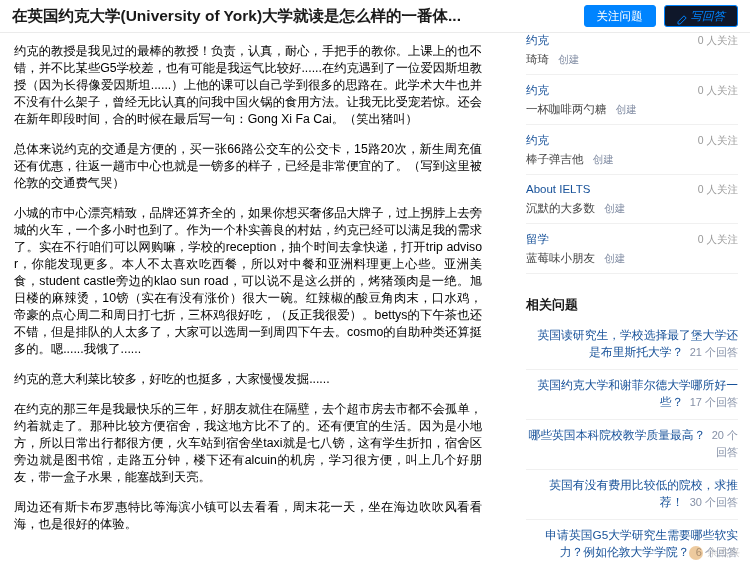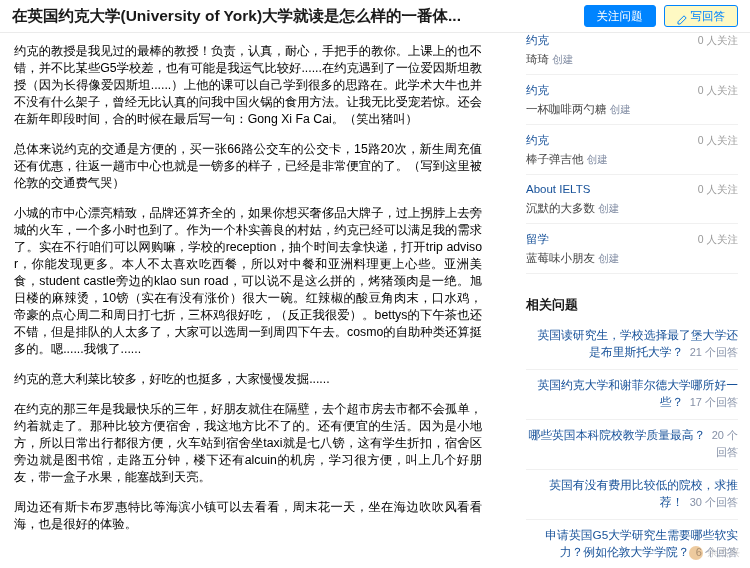--- a/index.html
+++ b/index.html
@@ -56,23 +56,24 @@
     align-items: center;
     gap: 4px;
     text-align: center;
   }
   .btn-primary {
     background: #0084ff;
     color: #ffffff;
     border: 1px solid #0084ff;
   }
   .btn-outline {
-    background: #fef9c3;
+    background: #0f172a;
     color: #0084ff;
     border: 1px solid #0084ff;
+    font-style: italic;
   }
   .pen-icon { display: inline-block; width: 10px; height: 10px; }
 
   
   .content {
     position: absolute;
     top: 33px; left: 0;
     width: 750px; height: 535px;
     display: flex;
     background: #ffffff;
@@ -127,21 +128,21 @@
     margin-left: 8px;
   }
   .ans-sub {
     font-size: 11.5px;
     color: #444444;
     margin-top: 4px;
   }
   .ans-sub .creator {
     color: #8590a6;
     font-size: 10.5px;
-    margin-left: 0;
+    margin-left: 6px;
   }
 
   
   .sb-section { margin-top: 14px; }
   .sb-title {
     font-size: 13px;
     font-weight: bold;
     color: #1a1a1a;
     padding: 8px 0 6px 0;
   }

